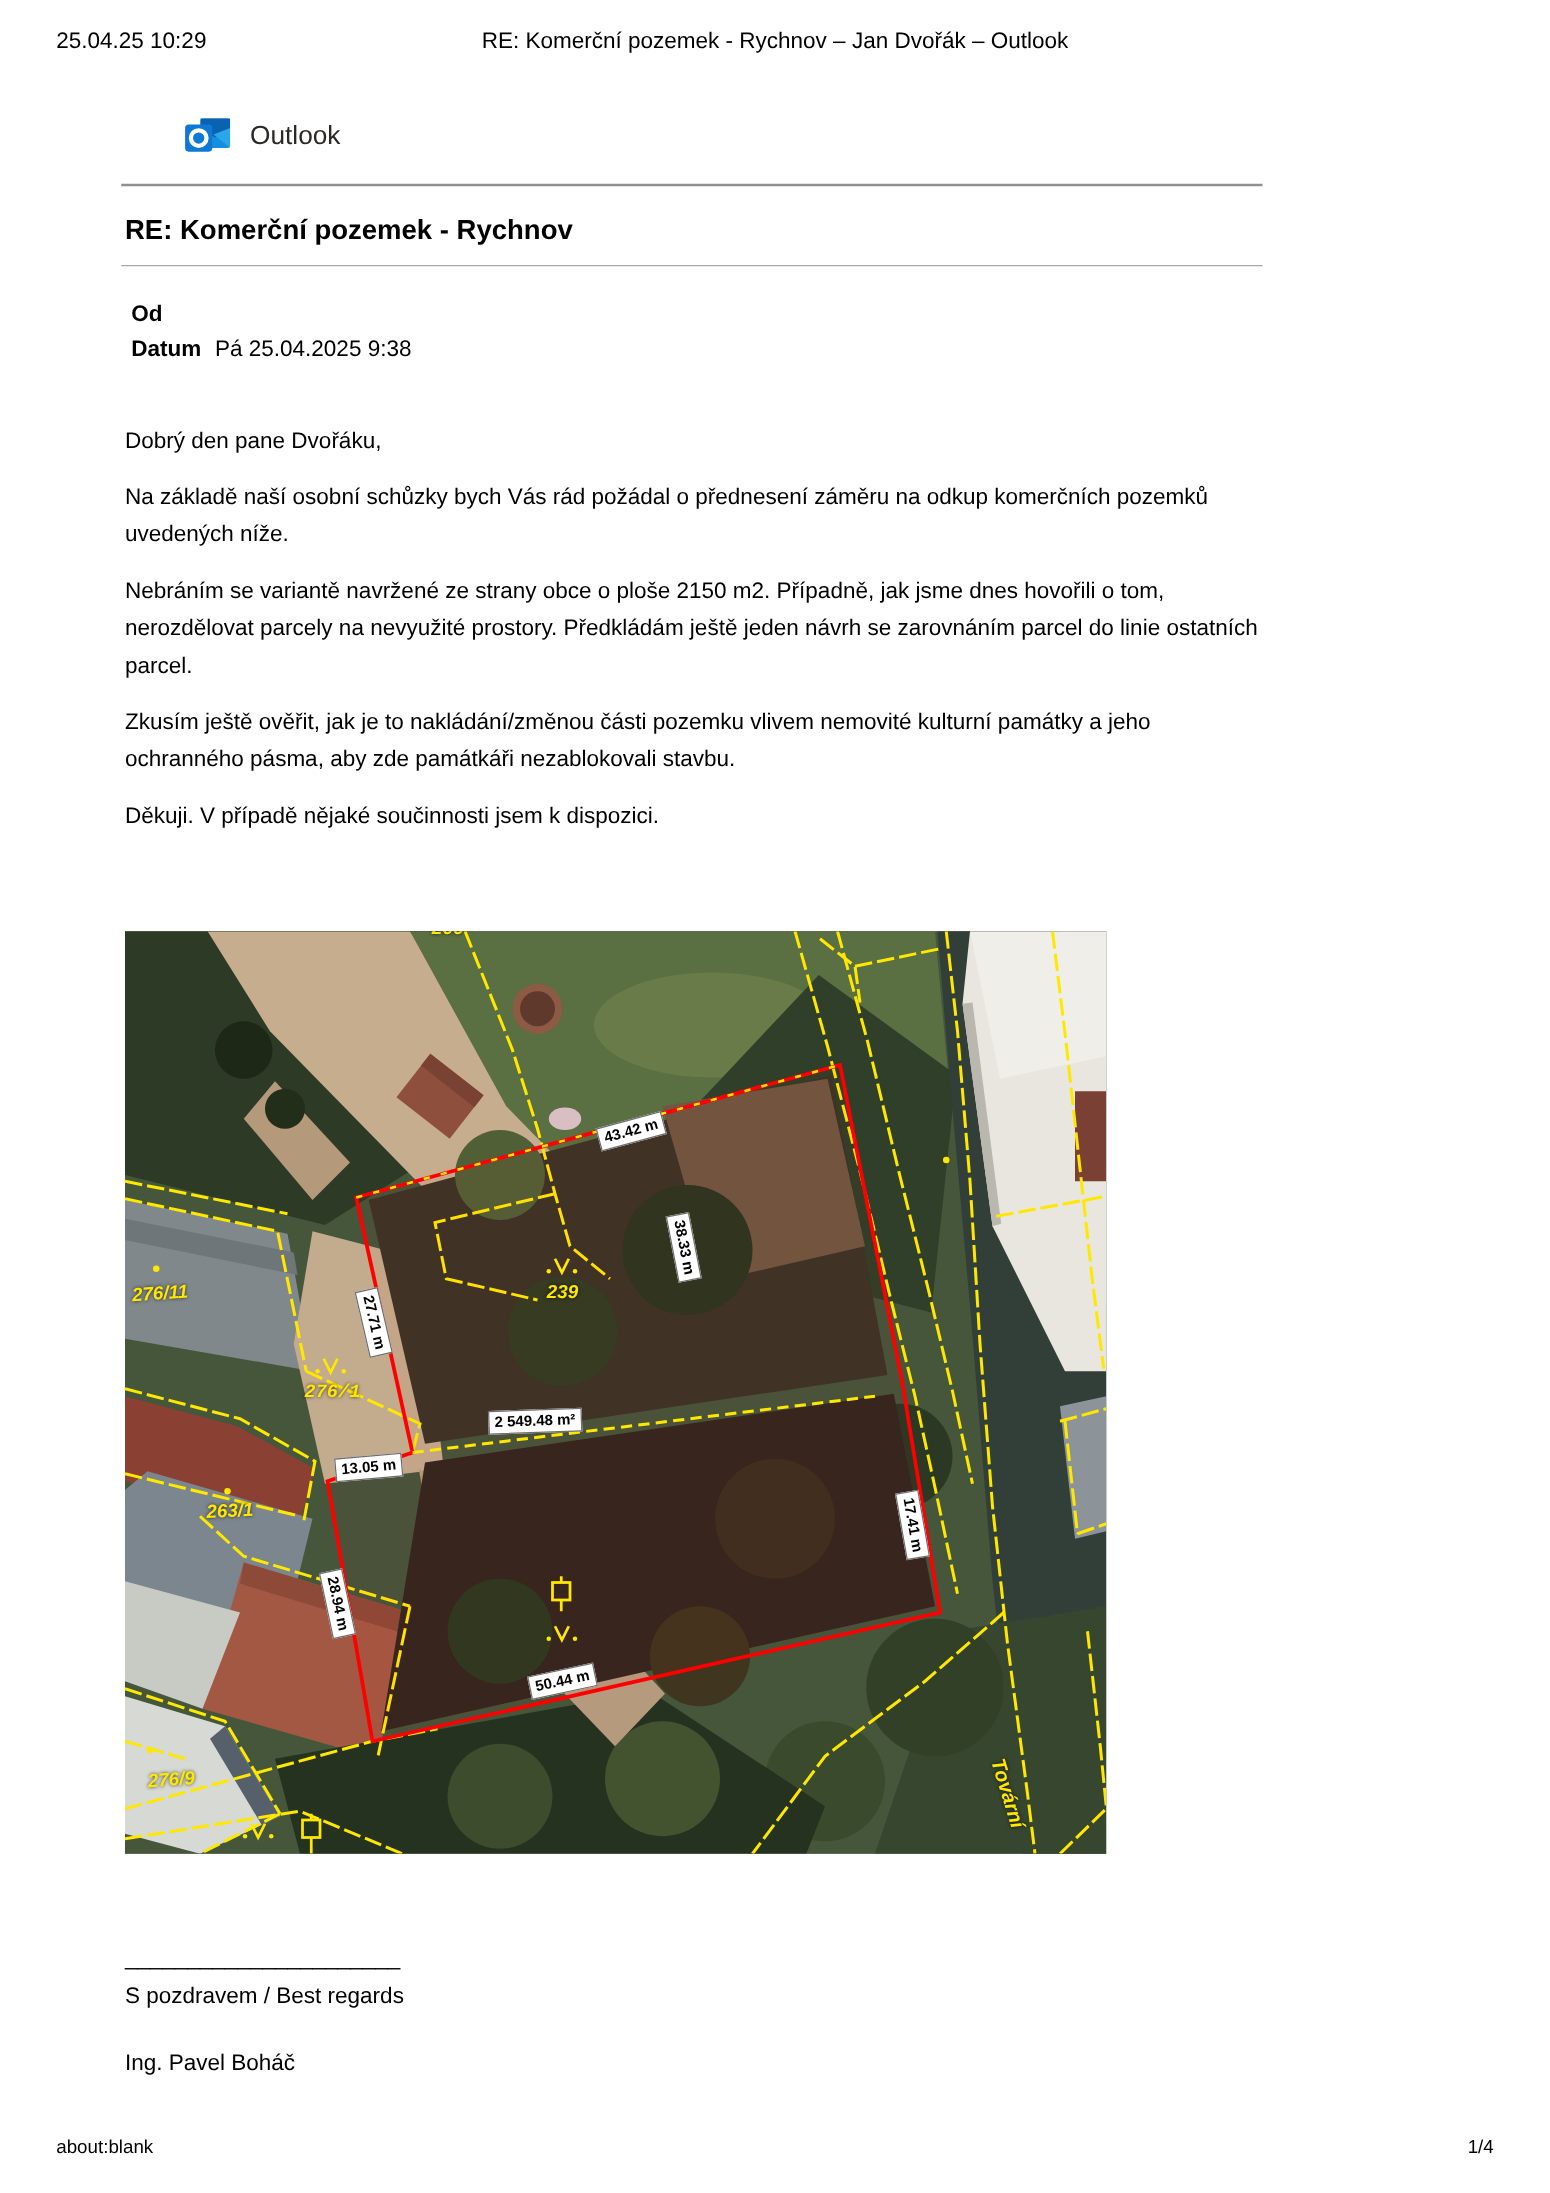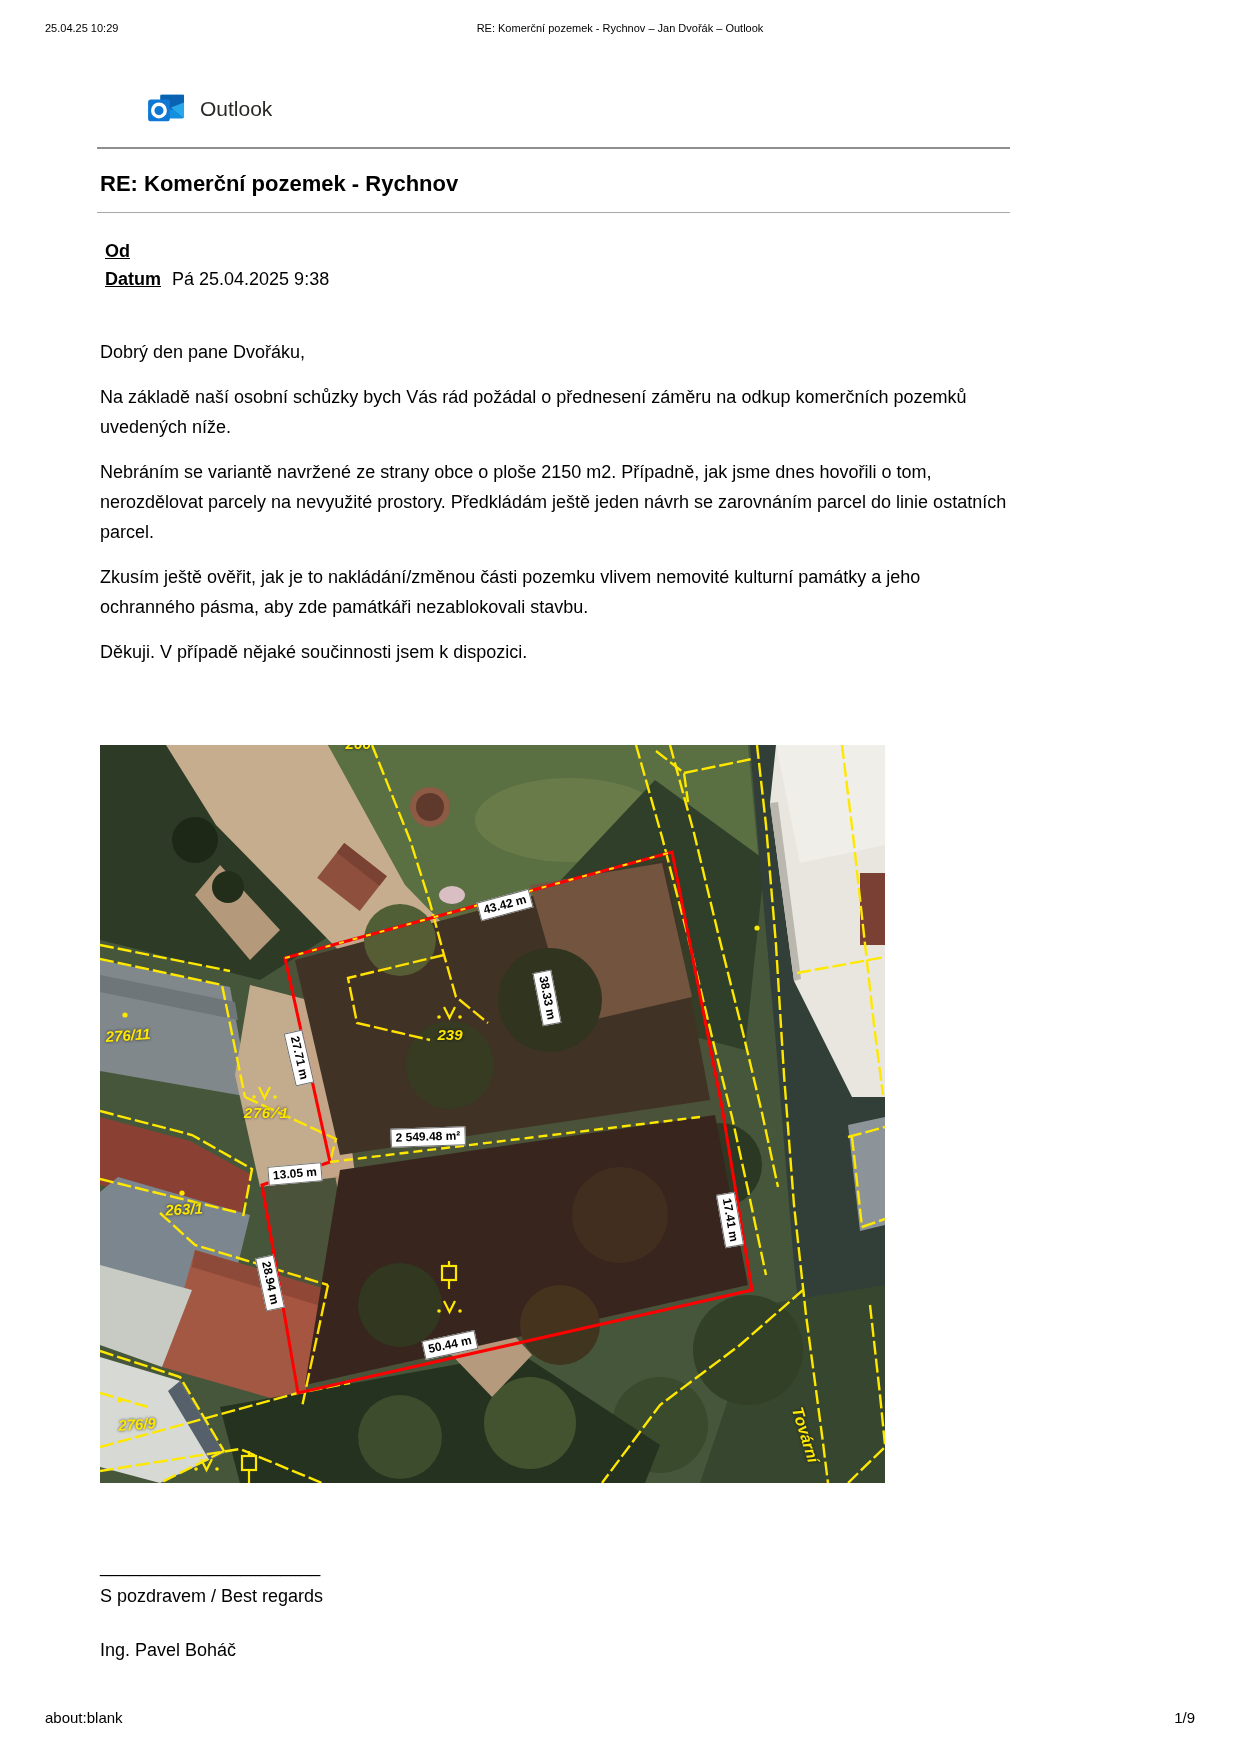--- a/index.html
+++ b/index.html
@@ -1,33 +1,33 @@
 <!DOCTYPE html>
 <html><head>
 <meta charset="utf-8">
 <style>
   html,body{margin:0;padding:0;}
   body{
     width:1240px;height:1754px;background:#ffffff;position:relative;
     font-family:"Liberation Sans",sans-serif;color:#000;overflow:hidden;
   }
   
-  .print-header{position:absolute;top:22px;left:45px;right:45px;height:20px;font-size:11px;color:#000;}
+  .print-header{position:absolute;top:22px;left:45px;right:45px;height:20px;font-size:18px;color:#000;}
   .ph-datetime{position:absolute;left:0;top:0;}
   .ph-title{position:absolute;left:0;right:0;top:0;text-align:center;}
   .print-footer{position:absolute;left:45px;right:45px;bottom:28px;font-size:15px;display:flex;justify-content:space-between;}
   
   .email{position:absolute;left:100px;top:88px;width:910px;}
   .brand-row{display:flex;align-items:center;gap:14px;height:42px;padding-left:48px;}
   .brand-name{font-size:21px;color:#2b2926;}
   hr.rule1{border:none;border-top:2px solid #8f8f8f;margin:17px 0 0 -3px;}
   .subject{font-size:22px;font-weight:bold;margin:22px 0 0 0;color:#000;}
   hr.rule2{border:none;border-top:1.5px solid #a8a8a8;margin:15px 0 0 -3px;}
   .meta{margin:24px 0 0 5px;font-size:18px;line-height:28px;}
-  .meta-label{display:inline-block;width:62px;font-weight:bold;text-decoration:underline;}
+  .meta-label{display:inline-block;width:62px;font-weight:bold;}
   .body-text{margin-top:44px;font-size:18px;line-height:30px;}
   .body-text p{margin:0 0 15px 0;}
   .signature{margin-top:68px;font-size:18px;line-height:30px;}
   .sig-name{margin-top:24px;}
   
   .map{position:relative;width:785px;height:738px;margin-top:78px;overflow:hidden;background:#41523a;}
   .map svg{position:absolute;left:0;top:0;}
   .mlabel{
     position:absolute;background:#ffffff;border:1px solid #6e6e6e;color:#000;
     font:bold 12px/15px "Liberation Sans",sans-serif;padding:1px 4px;white-space:nowrap;
@@ -228,14 +228,14 @@
   <div class="signature">
     <div>______________________</div>
     <div>S pozdravem / Best regards</div>
     <div class="sig-name">Ing. Pavel Boháč</div>
   </div>
 
 </div>
 
 <div class="print-footer">
   <span>about:blank</span>
-  <span>1/9</span>
+  <span>1/4</span>
 </div>
 
 </body></html>

